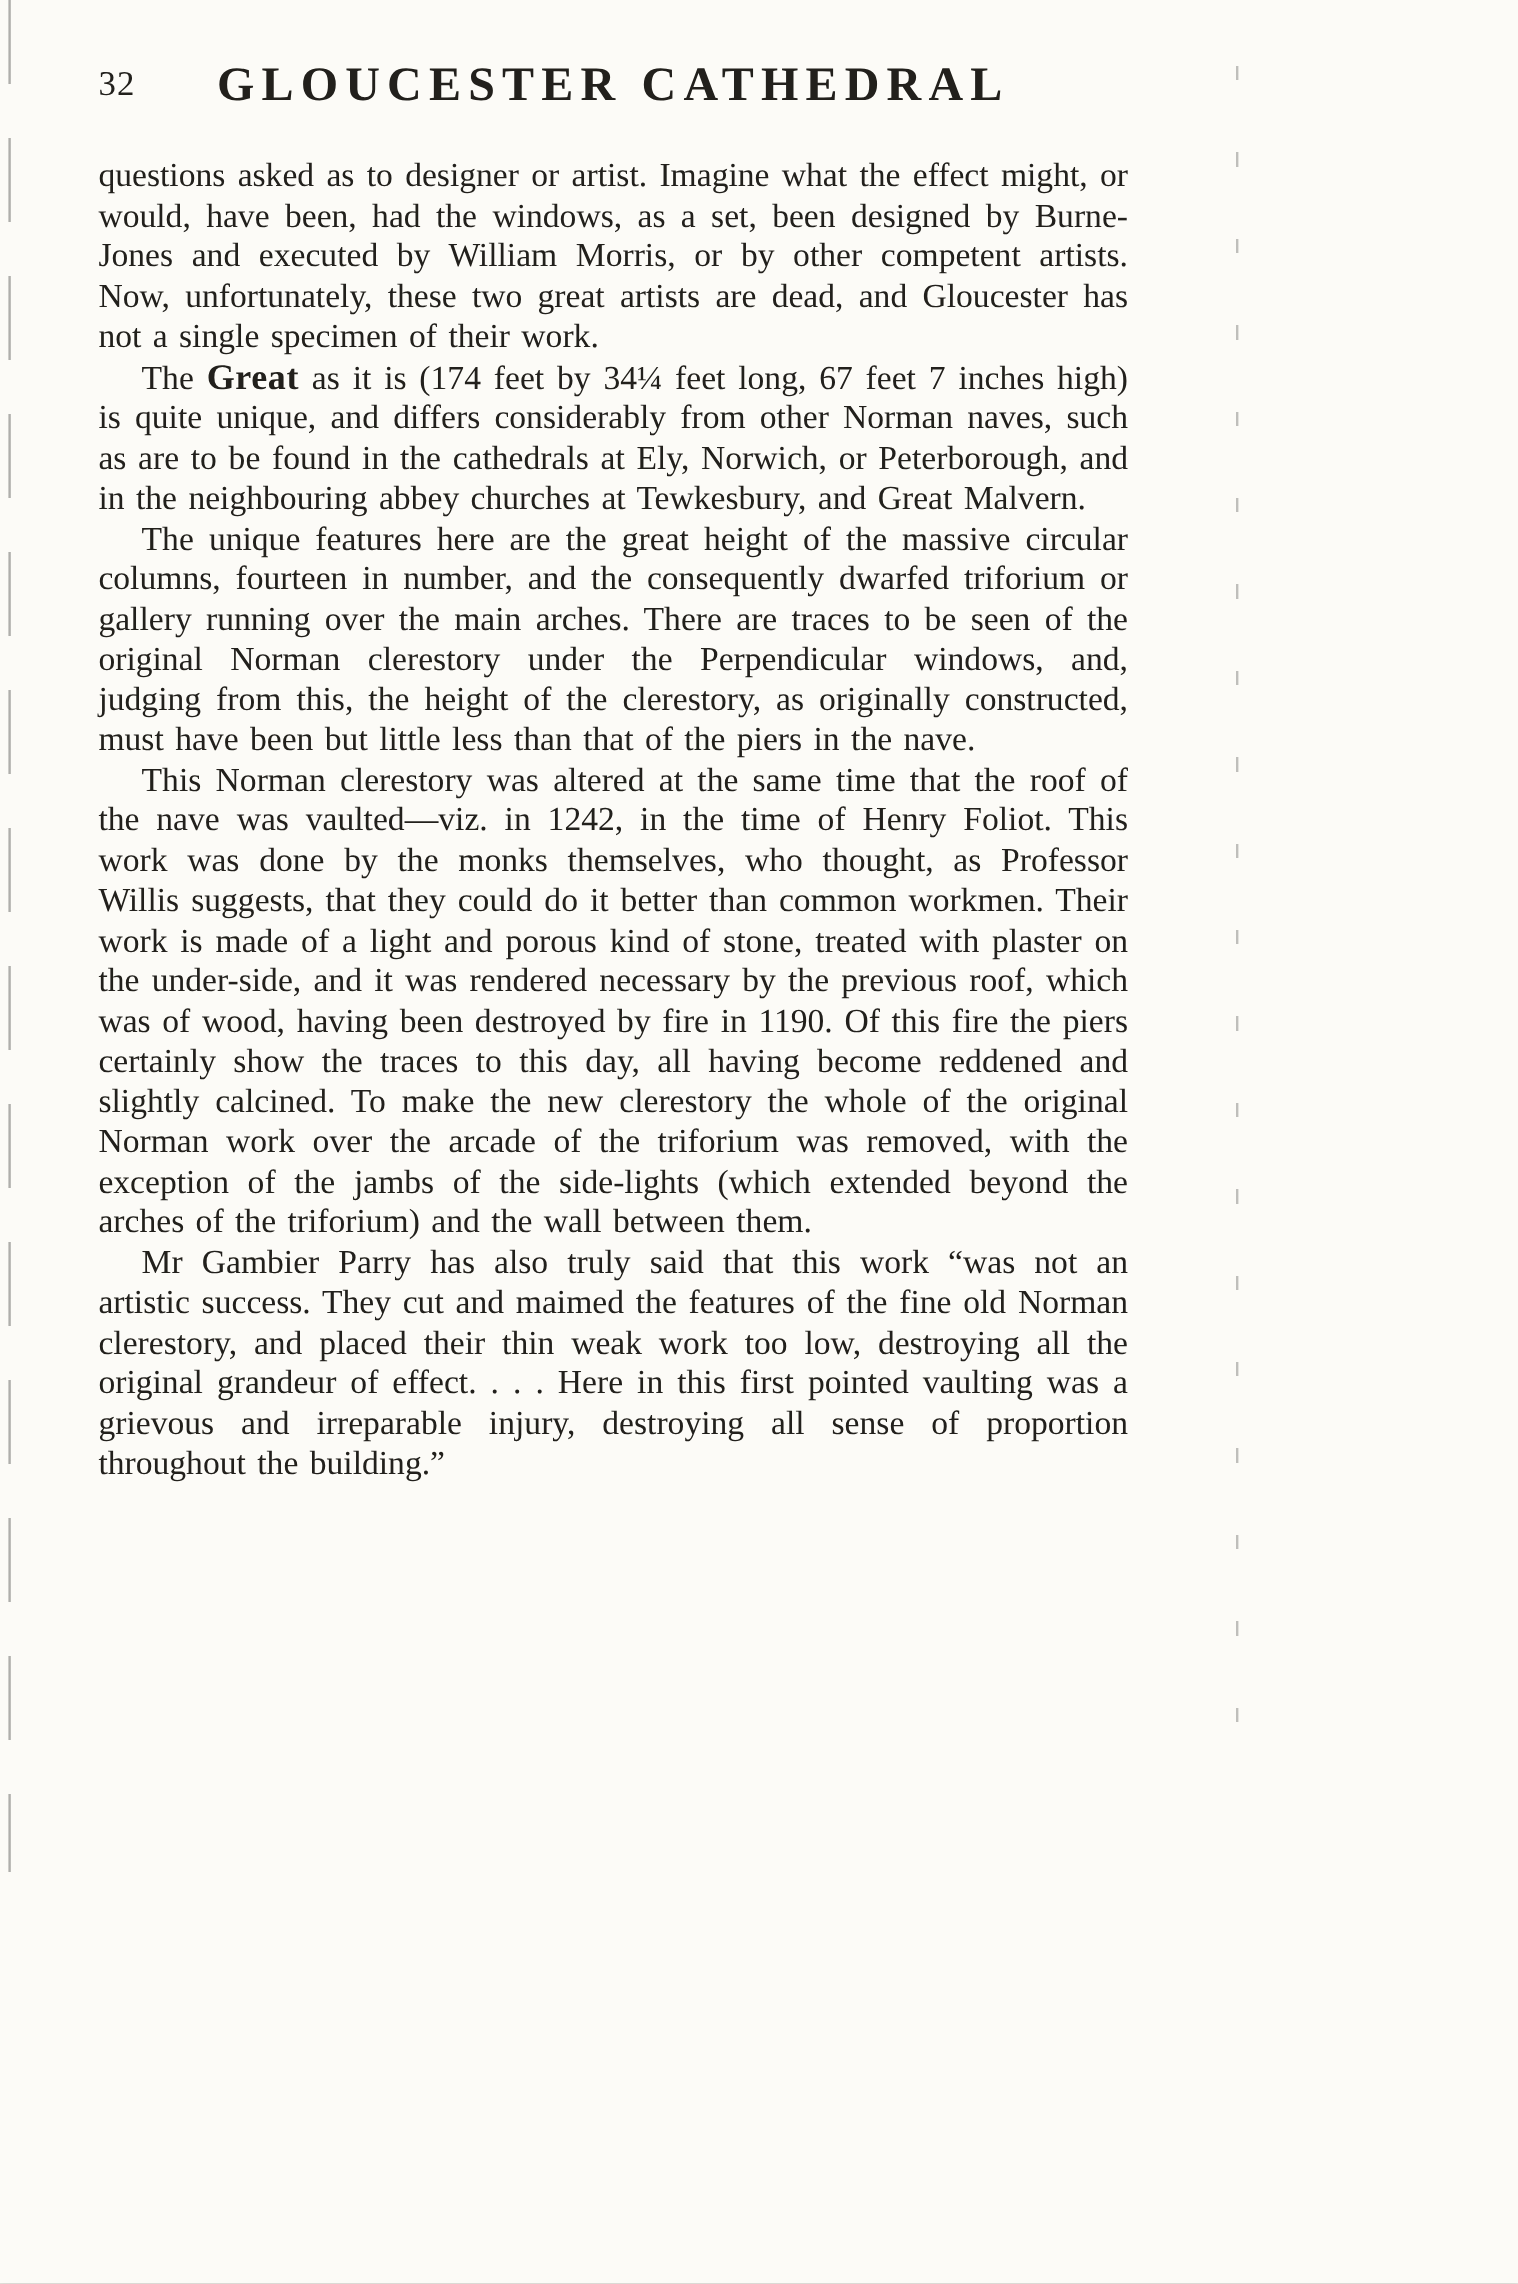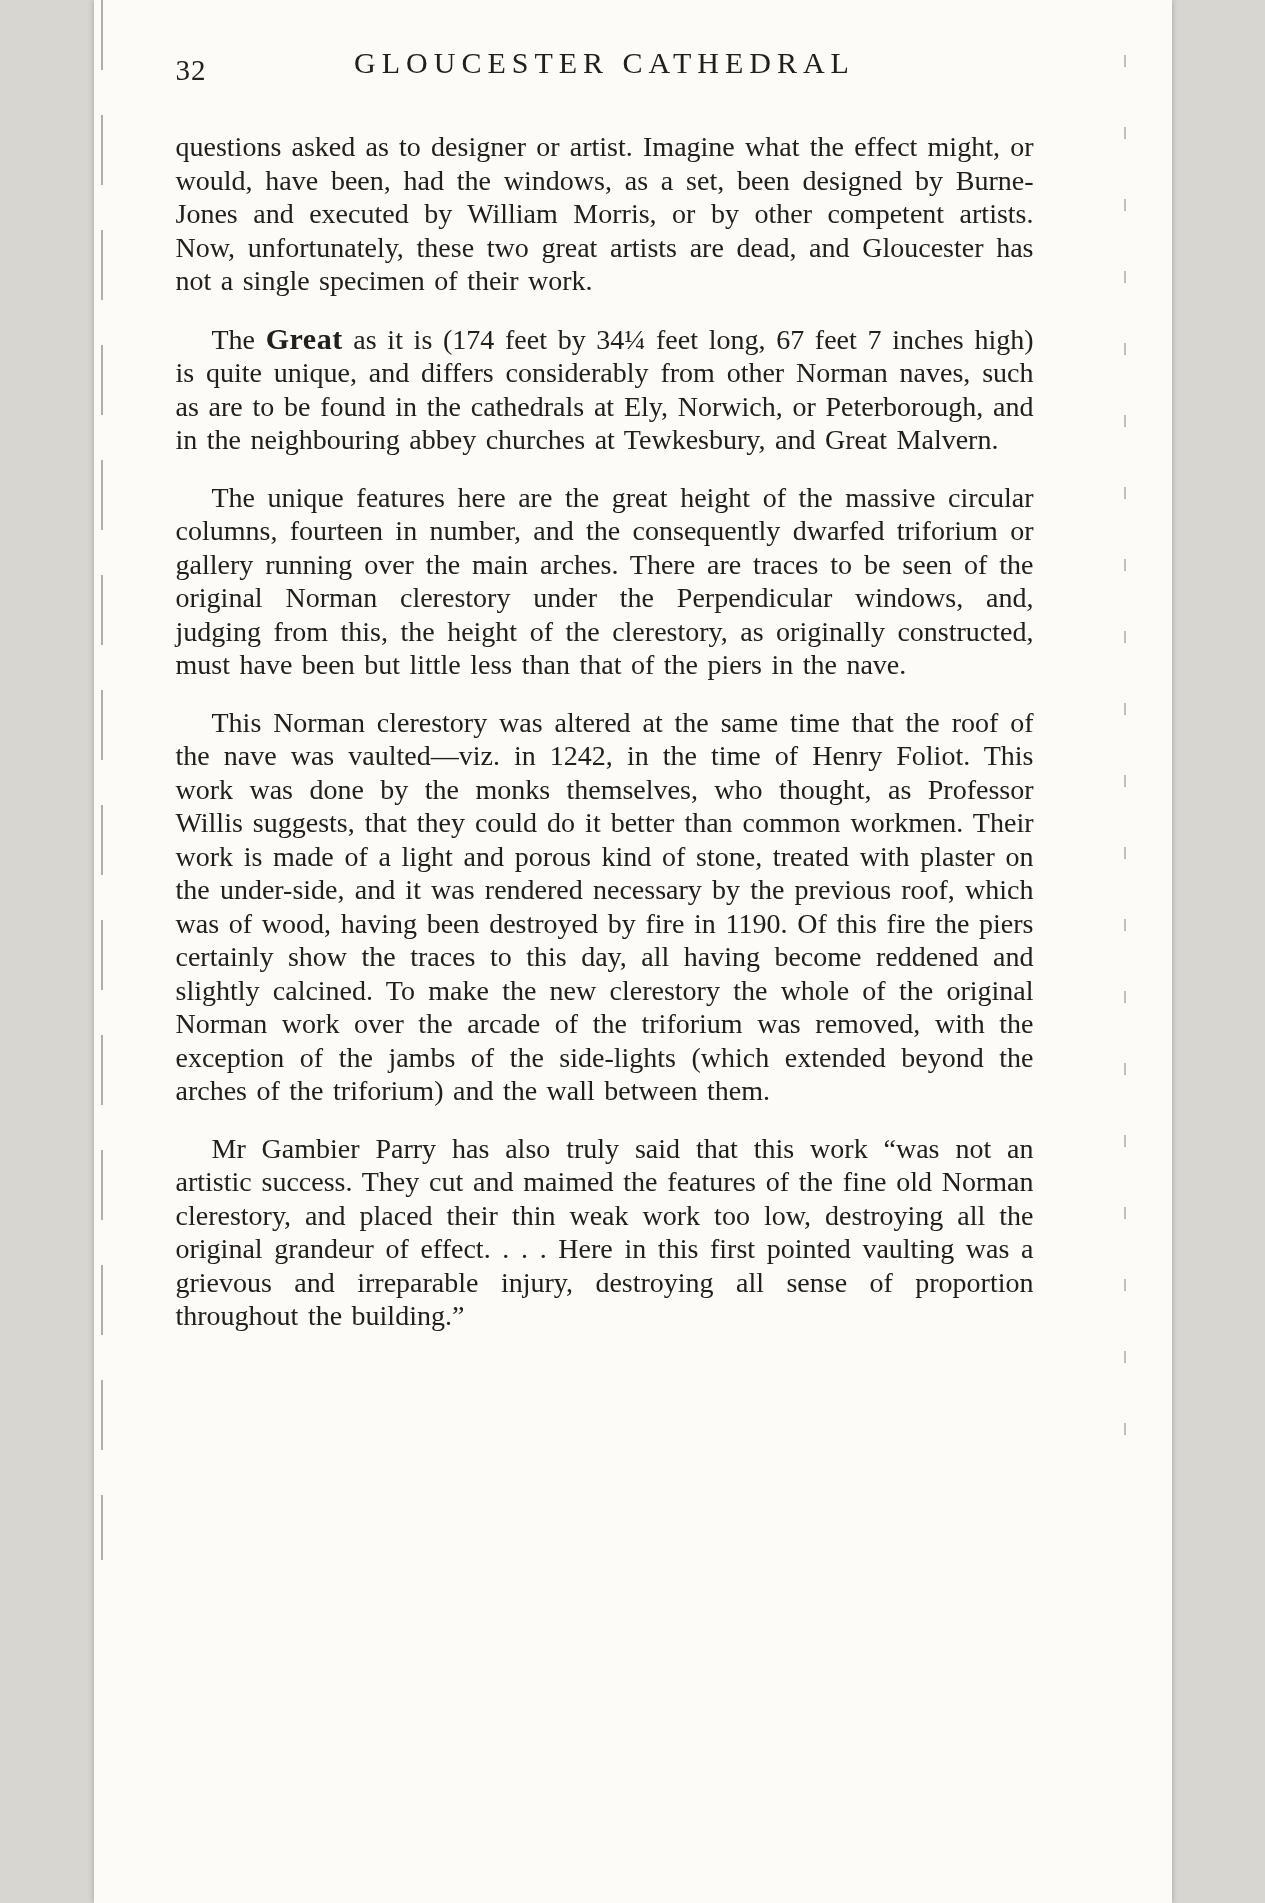--- a/index.html
+++ b/index.html
@@ -1,19 +1,19 @@
 <!DOCTYPE html>
 <html style="--paper: #fcfbf7; --ink: #22201c;"><head>
 <meta charset="utf-8">
 <style>
   * { margin: 0; padding: 0; box-sizing: border-box; }
   html, body { background: #d8d6d0; }
   .page {
     position: relative;
-    width: 1078px;
+    width: 1265px;
     height: 1903px;
     margin: 0 auto;
     background: var(--paper, #fcfbf7);
     color: var(--ink, #22201c);
     font-family: "Liberation Serif", "DejaVu Serif", serif;
     overflow: hidden;
     box-shadow: 0 0 6px rgba(0,0,0,.25);
     padding-left: 40px;
   }
   .text-block {
@@ -30,31 +30,32 @@
   .page-number {
     position: absolute;
     left: 0;
     top: 8px;
     font-size: 29px;
     letter-spacing: 1px;
   }
   .running-title {
     display: block;
     text-align: center;
-    font-size: 30px;
+    font-size: 40px;
     letter-spacing: 6px;
     white-space: nowrap;
+    font-weight: bold;
   }
   .body-text {
     font-size: 28px;
     line-height: 33.5px;
     text-align: justify;
     word-spacing: 2.5px;
   }
-  .para { text-align: justify; margin-top: 24px; }
+  .para { text-align: justify; }
   .para.indent { text-indent: 36px; }
   .bold-term {
     font-weight: 700;
     font-size: 30px;
     letter-spacing: .5px;
   }
   
   .scan-line { position: absolute; pointer-events: none; }
   .scan-left {
     left: 7px; top: 0; width: 2px; height: 1560px;

